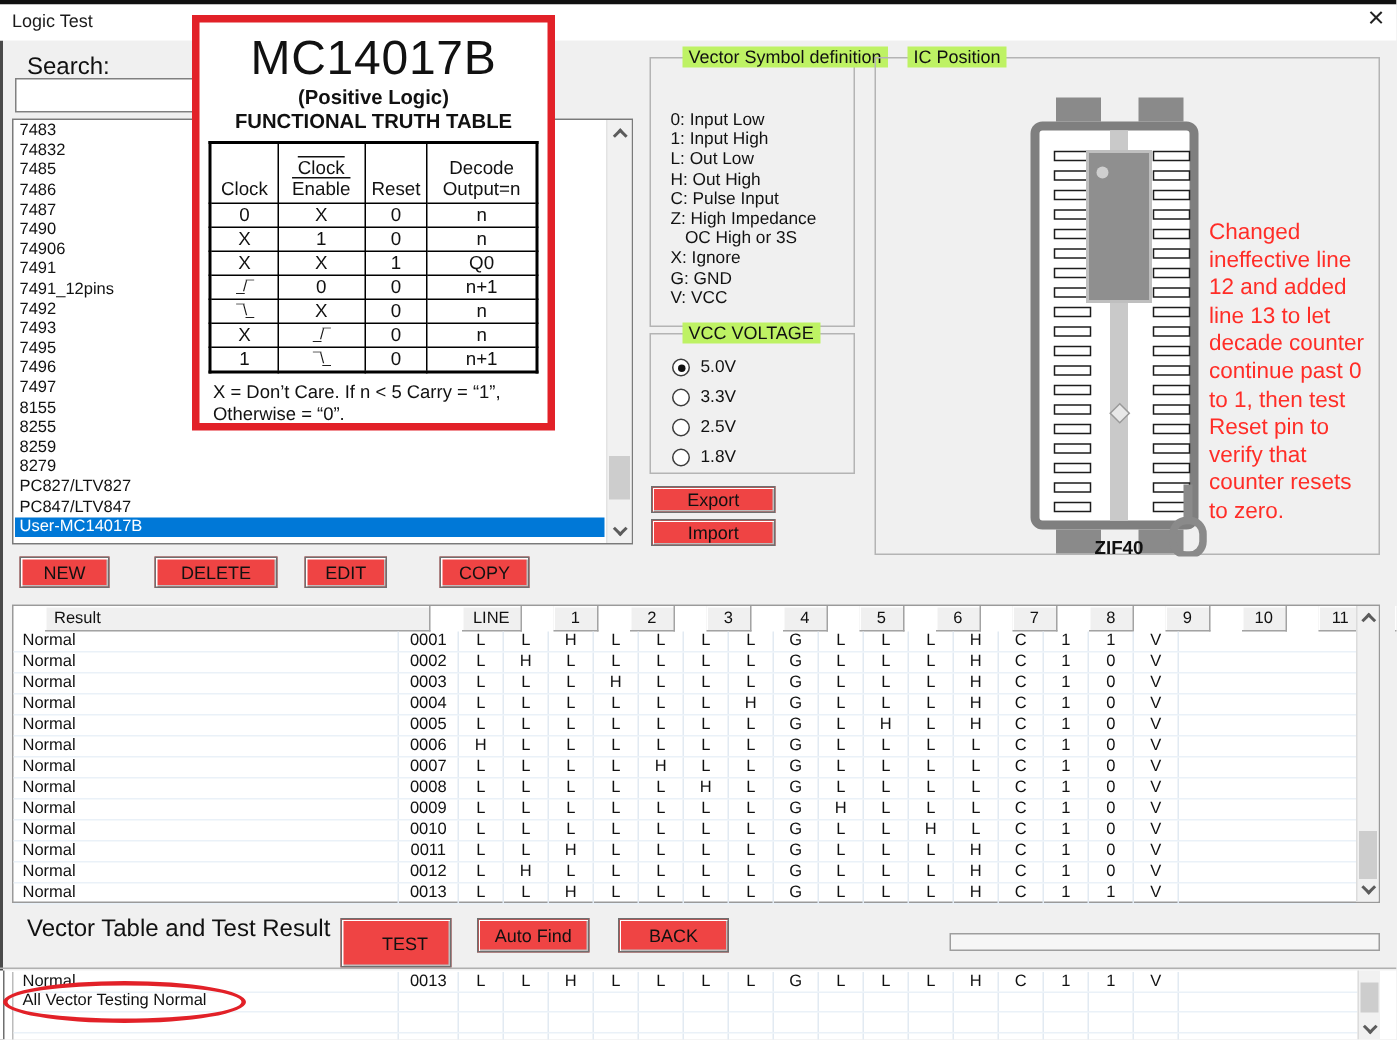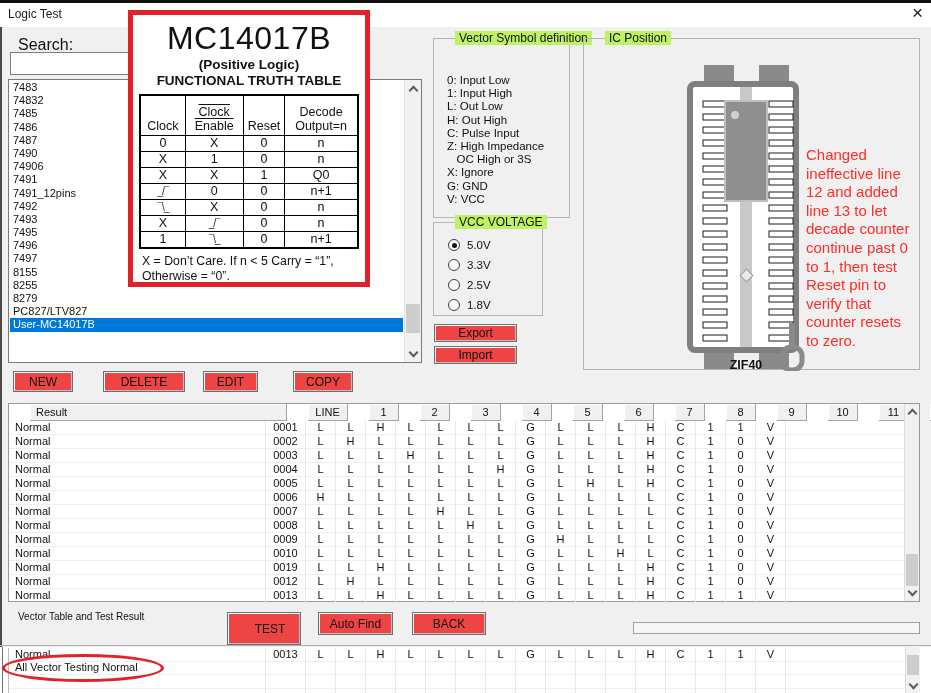--- a/index.html
+++ b/index.html
@@ -46,21 +46,21 @@
   .tc-table td.wave{font-size:10px;letter-spacing:-1px;}
   .tc-c0{width:45px;} .tc-c1{width:58px;} .tc-c2{width:38px;} .tc-c3{width:73px;}
   .tc-foot{text-align:left;font-size:12.3px;line-height:15px;margin:5px 6px 0 9px;white-space:pre-line;}
 
   
   .group{border:1px solid #b4b4b4;}
   .group-label{position:absolute;top:-8px;left:8px;background:#bef264;padding:0 4px;font-size:12px;white-space:nowrap;margin-left:13px;}
   .vs-group{left:433px;top:38px;width:137px;height:180px;}
   .vs-lines{position:absolute;left:13px;top:35px;}
   .vs-line{font-size:11.5px;line-height:13.2px;white-space:pre;}
-  .vcc-group{left:433px;top:222px;width:110px;height:94px;}
+  .vcc-group{left:433px;top:222px;width:137px;height:94px;}
   .vcc-opts{position:absolute;left:14px;top:12px;}
   .vcc-opt{display:flex;align-items:center;height:20px;}
   .radio{width:12px;height:12px;border:1px solid #3c3c3c;border-radius:50%;background:#fff;position:relative;}
   .radio.on::after{content:"";position:absolute;left:2.5px;top:2.5px;width:5px;height:5px;border-radius:50%;background:#111;}
   .vcc-label{font-size:11.5px;margin-left:7px;}
 
   
   .btn{display:flex;align-items:center;justify-content:center;background:#ef4444;border:1px solid #6f6f6f;box-shadow:inset 1px 1px 0 #ffffff,inset -1px -1px 0 #bdbdbd;font-size:12px;cursor:default;}
   .btn-export{left:434px;top:324px;width:83px;height:18px;}
   .btn-import{left:434px;top:346px;width:83px;height:18px;}
@@ -88,21 +88,21 @@
   .g-body{position:absolute;left:0;top:17px;right:15px;}
   .grow{display:flex;height:14px;border-bottom:1px solid #eaf1f8;}
   .cell{flex:none;border-right:1px solid #e2eaf2;font-size:11px;line-height:13px;display:flex;align-items:center;justify-content:center;overflow:hidden;white-space:nowrap;}
   .c-result{width:257px;justify-content:flex-start;padding-left:6px;}
   .c-line{width:40px;}
   .c-pin{width:30px;}
   .c-status{color:#111;}
   .grid-scroll{top:0;right:0;bottom:0;width:15px;border-left:1px solid #dcdcdc;}
 
   
-  .footer-label{left:18px;top:611px;font-size:10px;}
+  .footer-label{left:18px;top:611px;font-size:16px;}
   .progress{left:633px;top:622px;width:287px;height:12px;border:1px solid #9e9e9e;background:#f6f6f6;}
   .dlg-bottom-line{left:0;top:645px;width:931px;height:1px;background:#b0b0b0;}
 
   
   .bottom-strip{left:0;top:647px;width:931px;height:46px;background:#fff;z-index:2;}
   .strip-edge{position:absolute;left:2px;top:0;width:1px;height:46px;background:#6f6f6f;}
   .strip-grid{position:absolute;left:8px;top:1px;width:897px;border-left:1px solid #bcbcbc;}
   .strip-grid .grow{height:13.5px;}
   .strip-scroll{top:0;left:905px;width:15px;height:46px;border-left:1px solid #dcdcdc;}
   .red-ellipse{position:absolute;left:2px;top:7px;width:162px;height:28px;border:3px solid var(--accent-red);border-radius:50%;z-index:9;}
@@ -132,22 +132,24 @@
       <div class="li">74906</div>
       <div class="li">7491</div>
       <div class="li">7491_12pins</div>
       <div class="li">7492</div>
       <div class="li">7493</div>
       <div class="li">7495</div>
       <div class="li">7496</div>
       <div class="li">7497</div>
       <div class="li">8155</div>
       <div class="li">8255</div>
+      <div class="li">8259</div>
       <div class="li">8279</div>
       <div class="li">PC827/LTV827</div>
+      <div class="li">PC847/LTV847</div>
       <div class="li sel">User-MC14017B</div>
     </div>
   <div class="vscroll lb-scroll">
     <div class="sb-btn" style="top:0;">
         <div class="chev up"></div>
       </div>
     <div class="sb-thumb" style="top:224px;height:29px;"></div>
     <div class="sb-btn" style="bottom:0;">
         <div class="chev down"></div>
       </div>
@@ -551,21 +553,21 @@
         <div class="cell c-pin">L</div>
         <div class="cell c-pin">H</div>
         <div class="cell c-pin">L</div>
         <div class="cell c-pin">C</div>
         <div class="cell c-pin">1</div>
         <div class="cell c-pin">0</div>
         <div class="cell c-pin">V</div>
       </div>
       <div class="grow">
         <div class="cell c-result">Normal</div>
-        <div class="cell c-line">0019</div>
+        <div class="cell c-line">0011</div>
         <div class="cell c-pin">L</div>
         <div class="cell c-pin">L</div>
         <div class="cell c-pin">H</div>
         <div class="cell c-pin">L</div>
         <div class="cell c-pin">L</div>
         <div class="cell c-pin">L</div>
         <div class="cell c-pin">L</div>
         <div class="cell c-pin">G</div>
         <div class="cell c-pin">L</div>
         <div class="cell c-pin">L</div>

